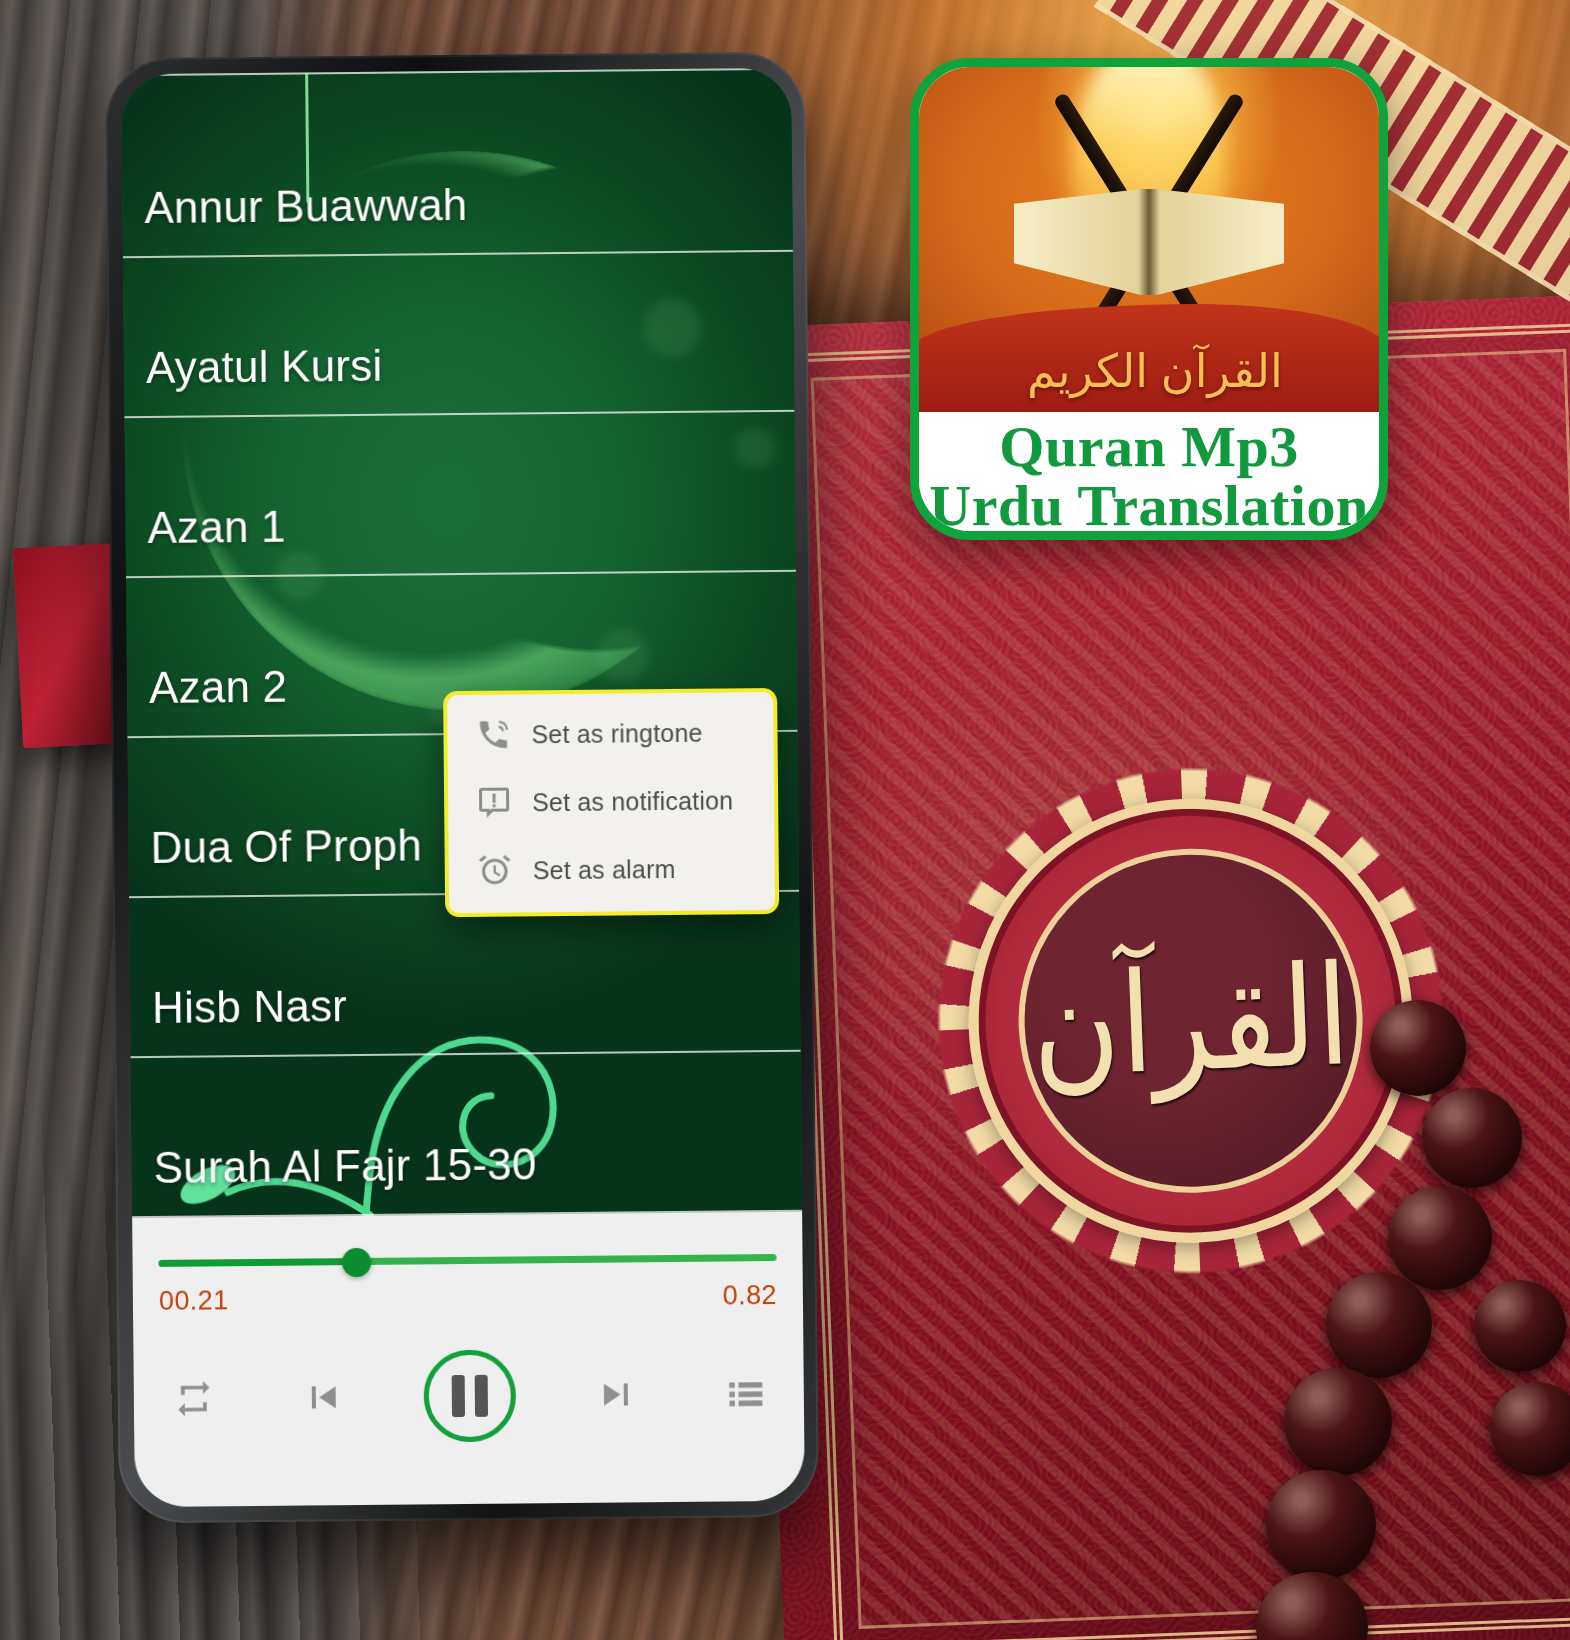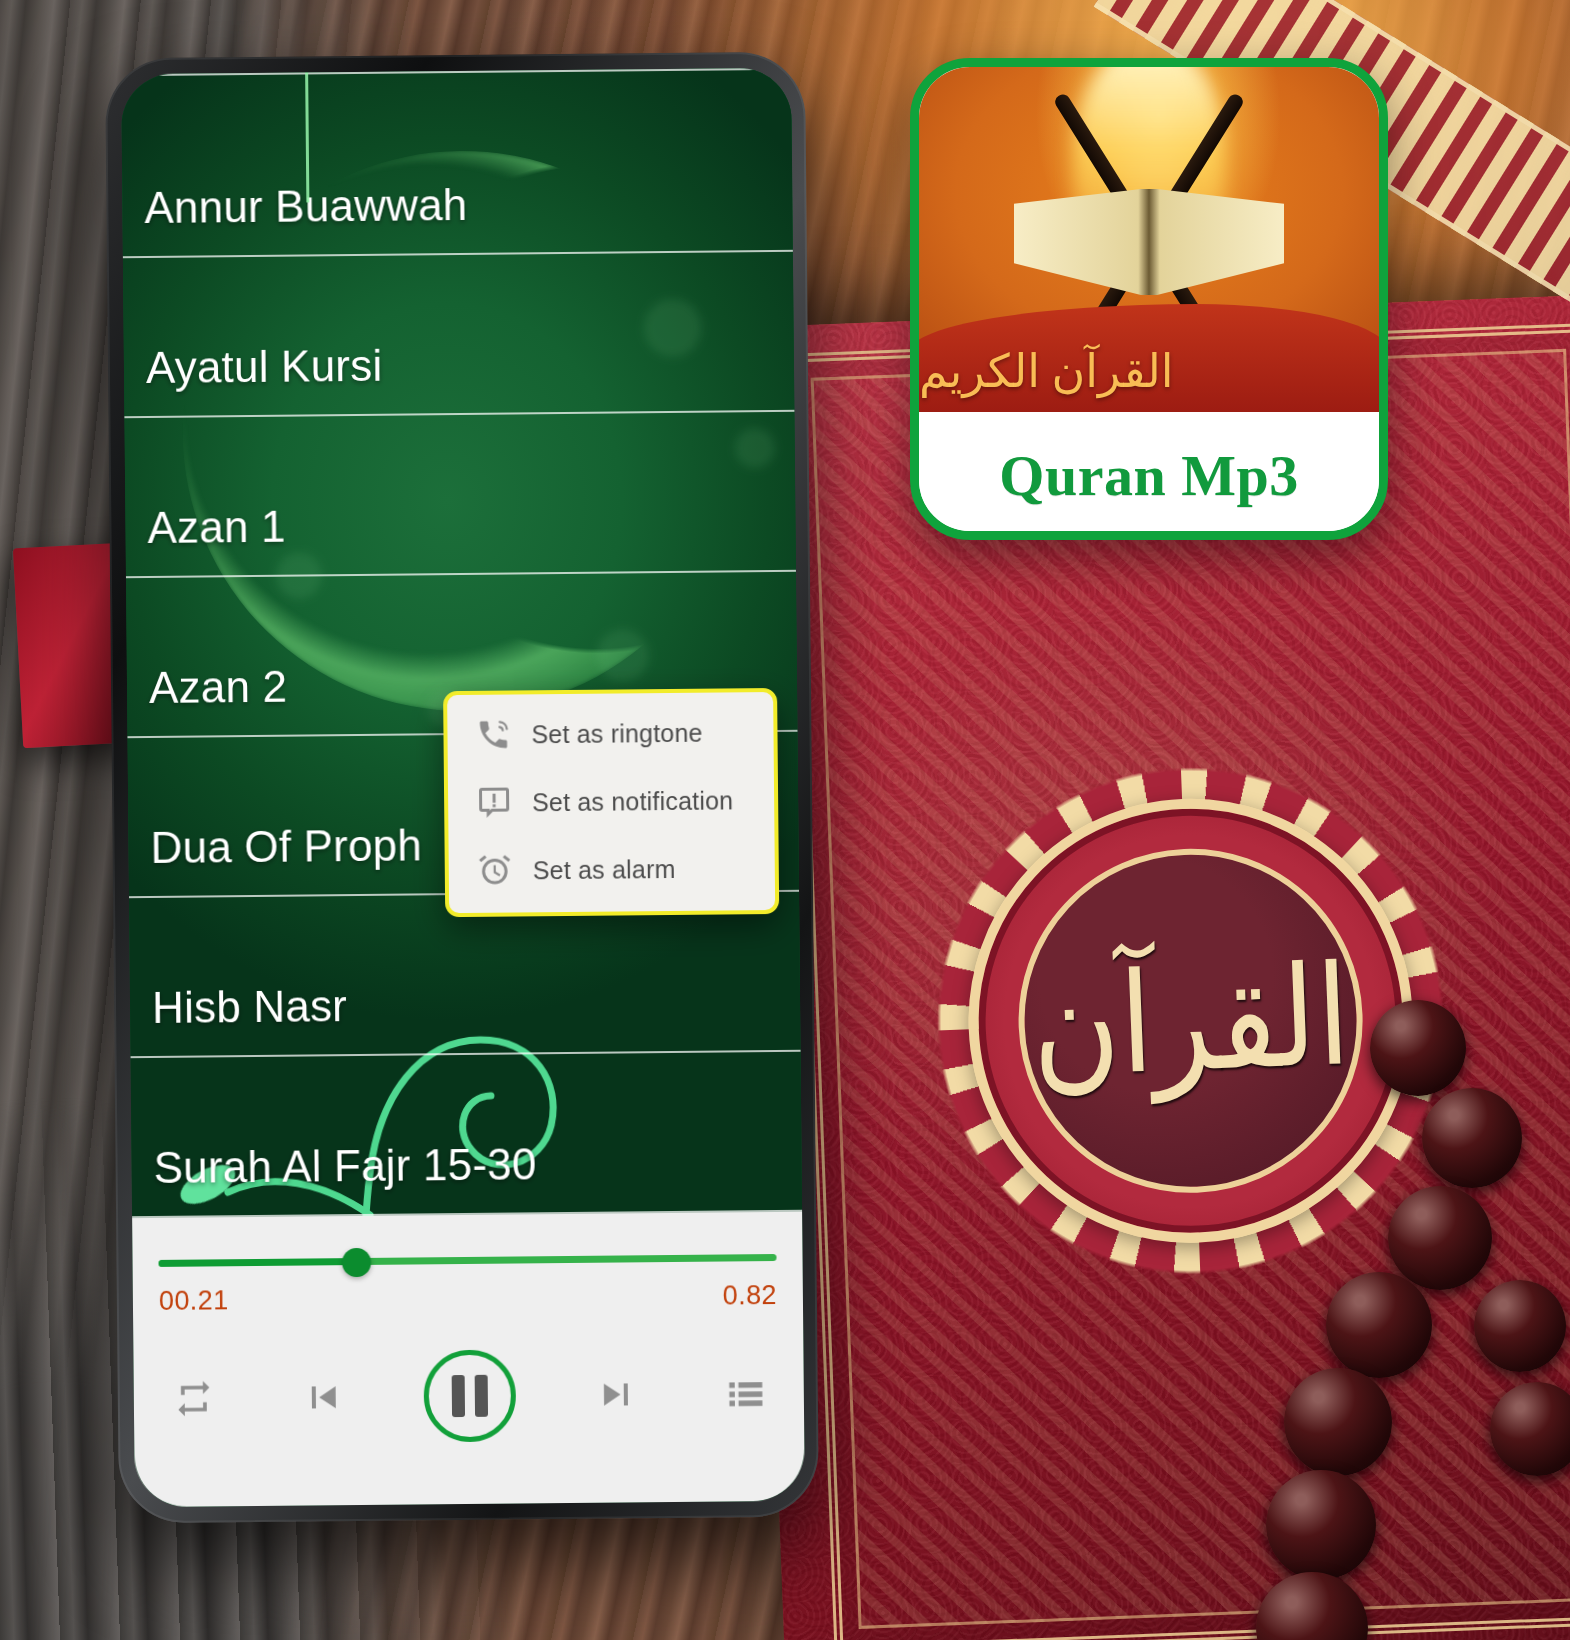--- a/index.html
+++ b/index.html
@@ -272,23 +272,23 @@
       radial-gradient(ellipse 180px 250px at 52% 14%, rgba(255,248,205,.95) 0%, rgba(255,206,80,.55) 35%, rgba(255,150,30,0) 68%),
       radial-gradient(ellipse 430px 330px at 50% 36%, #e8801c 0%, #d4691a 45%, #b34a12 78%, #8e3a10 100%);
     overflow:hidden;
   }
   .logo-red-base {
     position:absolute; left:-10px; right:-10px; bottom:0; height:108px;
     background:linear-gradient(#c1341a,#9d1c12);
     border-radius:60% 40% 0 0 / 48px 48px 0 0;
   }
   .logo-arabic {
-    position:absolute; left:0; right:0; bottom:14px; text-align:left;
+    position:absolute; left:12px; right:0; bottom:14px; text-align:center;
     color:rgba(255,198,90,.95); font-size:46px;
-    font-family:Liberation Serif, serif;
+    font-family:Liberation Sans, sans-serif;
     text-shadow:0 2px 4px rgba(0,0,0,.4);
   }
   .rehal { position:absolute; left:0; top:0; width:100%; height:100%; }
   .rehal-stick {
     position:absolute; left:50%; top:50%; width:340px; height:15px;
     background:linear-gradient(#2a1a0e,#120904);
     border-radius:7px;
   }
   .stick-a { transform:translate(-50%,-50%) rotate(58deg); }
   .stick-b { transform:translate(-50%,-50%) rotate(-58deg); }
@@ -496,16 +496,17 @@
       <div class="rehal">
         <div class="rehal-stick stick-a"></div>
         <div class="rehal-stick stick-b"></div>
       </div>
       <div class="open-book"></div>
       <div class="logo-red-base"></div>
       <div class="logo-arabic">القرآن الكريم</div>
     </div>
     <div class="logo-text">
       <div class="logo-line1">Quran Mp3</div>
+      <div class="logo-line2">Urdu Translation</div>
     </div>
   </div>
 
 </div>
 
 </body></html>

